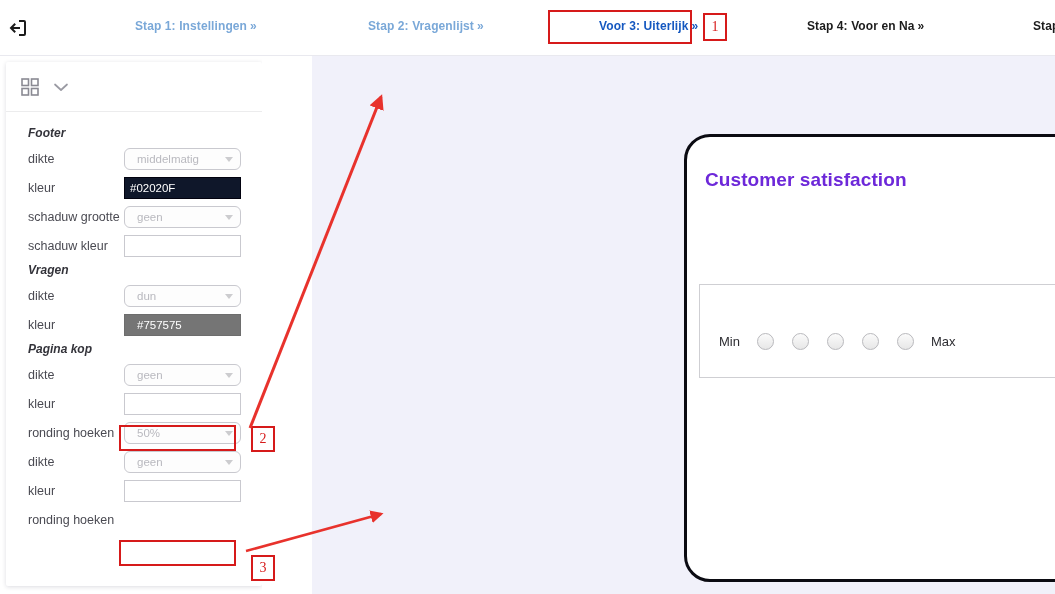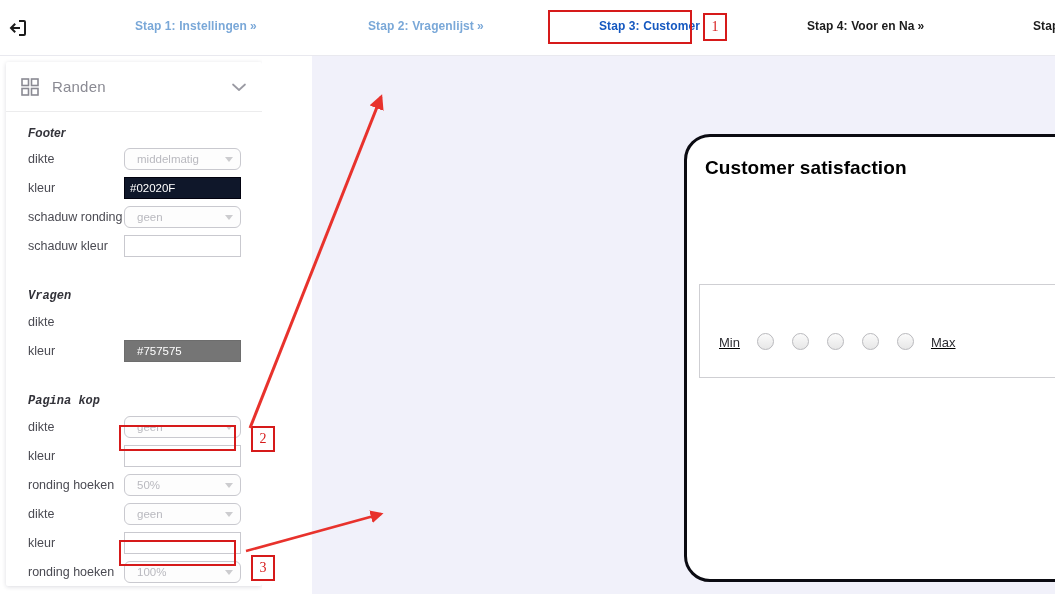--- a/index.html
+++ b/index.html
@@ -76,21 +76,21 @@
   #sidebar-title {
     flex: 1; font-size: 15px; color: #8a8a93; letter-spacing: .2px;
   }
   #chev-down { width: 18px; height: 18px; flex: 0 0 18px; }
 
   #sidebar-body { padding: 14px 0 0 0; }
   .grp-title {
     font-size: 12px; font-weight: bold; font-style: italic;
     color: #33333a; margin: 0 0 6px 22px;
   }
-  .grp-title.spaced { margin-top: 30px; font-family: Liberation Mono, monospace; }
+  .grp-title.spaced { margin-top: 4px; }
   .row {
     display: flex; align-items: center; height: 26px; margin-bottom: 3px;
   }
   .row-label {
     width: 96px; flex: 0 0 96px; margin-left: 22px;
     font-size: 12.5px; color: #4a4a52;
   }
   .field {
     position: relative; width: 117px; height: 22px;
     border: 1px solid #c9c9cf; background: #ffffff;
@@ -127,36 +127,36 @@
     background: #ffffff;
   }
   #survey-card {
     position: absolute; left: 372px; top: 78px;
     width: 652px; height: 448px;
     background: #ffffff;
     border: 3px solid #0b0b12;
     border-radius: 26px;
   }
   #survey-title {
-    position: absolute; left: 18px; top: 20px;
-    font-size: 19px; font-weight: bold; color: #000000;
+    position: absolute; left: 18px; top: 32px;
+    font-size: 19px; font-weight: bold; color: #6d28d9;
     letter-spacing: .1px;
   }
   #question-box {
     position: absolute; left: 12px; top: 147px;
     width: 628px; height: 94px;
     border: 1px solid #cfcfd3; background: #ffffff;
   }
   #question-text {
     position: absolute; left: 12px; top: 12px;
     font-size: 13px; color: #3d3d42;
   }
   #scale-row {
     position: absolute; left: 19px; top: 48px;
-    display: flex; align-items: flex-end; text-decoration: underline;
+    display: flex; align-items: center;
   }
   .scale-lbl { font-size: 13px; color: #2e2e33; }
   .radio {
     width: 17px; height: 17px; border-radius: 50%;
     border: 1px solid #b9b9bd;
     background: linear-gradient(to bottom,#fbfbfb,#e7e7e7);
     margin: 0 9px; cursor: pointer;
   }
   #scale-row .scale-lbl.min { margin-right: 8px; }
   #scale-row .scale-lbl.max { margin-left: 8px; }
@@ -178,21 +178,21 @@
 
     <div class="step" id="step1">
       <span>Stap 1: Instellingen</span><span class="chev">»</span>
     </div>
 
     <div class="step" id="step2">
       <span>Stap 2: Vragenlijst</span><span class="chev">»</span>
     </div>
 
     <div class="step active" id="step3">
-      <span>Stap 3: Customer</span><span class="chev">»</span>
+      <span>Voor 3: Uiterlijk</span><span class="chev">»</span>
     </div>
 
     <div class="step plain" id="step4">
       <span>Stap 4: Voor en Na</span><span class="chev">»</span>
     </div>
 
     <div class="step plain" id="step5">
       <span>Stap 5: F</span>
     </div>
   </div>
@@ -201,21 +201,20 @@
 
     <div id="sidebar-header">
       <span id="grid-icon">
         <svg width="20" height="20" viewBox="0 0 20 20" aria-hidden="true">
           <rect x="2" y="2" width="6.5" height="6.5" fill="none" stroke="#8a8a93" stroke-width="1.6"></rect>
           <rect x="11.5" y="2" width="6.5" height="6.5" fill="none" stroke="#8a8a93" stroke-width="1.6"></rect>
           <rect x="2" y="11.5" width="6.5" height="6.5" fill="none" stroke="#8a8a93" stroke-width="1.6"></rect>
           <rect x="11.5" y="11.5" width="6.5" height="6.5" fill="none" stroke="#8a8a93" stroke-width="1.6"></rect>
         </svg>
       </span>
-      <span id="sidebar-title">Randen</span>
       <span id="chev-down">
         <svg width="18" height="18" viewBox="0 0 18 18" aria-hidden="true">
           <path d="M3 6.5 L9 12 L15 6.5" fill="none" stroke="#9a9aa3" stroke-width="1.7" stroke-linecap="round" stroke-linejoin="round"></path>
         </svg>
       </span>
     </div>
 
     <div id="sidebar-body">
 
       <div class="grp-title">Footer</div>
@@ -226,36 +225,40 @@
           <span class="caret"></span>
         </div>
       </div>
       <div class="row">
         <div class="row-label">kleur</div>
         <div class="field swatch-dark">
           <span class="fval">#02020F</span>
         </div>
       </div>
       <div class="row">
-        <div class="row-label">schaduw ronding</div>
+        <div class="row-label">schaduw grootte</div>
         <div class="field select">
           <span class="fval">geen</span>
           <span class="caret"></span>
         </div>
       </div>
       <div class="row">
         <div class="row-label">schaduw kleur</div>
         <div class="field empty">
           <span class="fval"></span>
         </div>
       </div>
 
       <div class="grp-title spaced">Vragen</div>
       <div class="row">
         <div class="row-label">dikte</div>
+        <div class="field select">
+          <span class="fval">dun</span>
+          <span class="caret"></span>
+        </div>
       </div>
       <div class="row">
         <div class="row-label">kleur</div>
         <div class="field swatch-gray">
           <span class="fval">#757575</span>
         </div>
       </div>
 
       <div class="grp-title spaced">Pagina kop</div>
       <div class="row">
@@ -287,24 +290,20 @@
         </div>
       </div>
       <div class="row">
         <div class="row-label">kleur</div>
         <div class="field empty">
           <span class="fval"></span>
         </div>
       </div>
       <div class="row">
         <div class="row-label">ronding hoeken</div>
-        <div class="field select">
-          <span class="fval">100%</span>
-          <span class="caret"></span>
-        </div>
       </div>
 
     </div>
   </div>
 
   <div id="gutter"></div>
   <div id="preview-area">
 
     <div id="survey-card">
 

